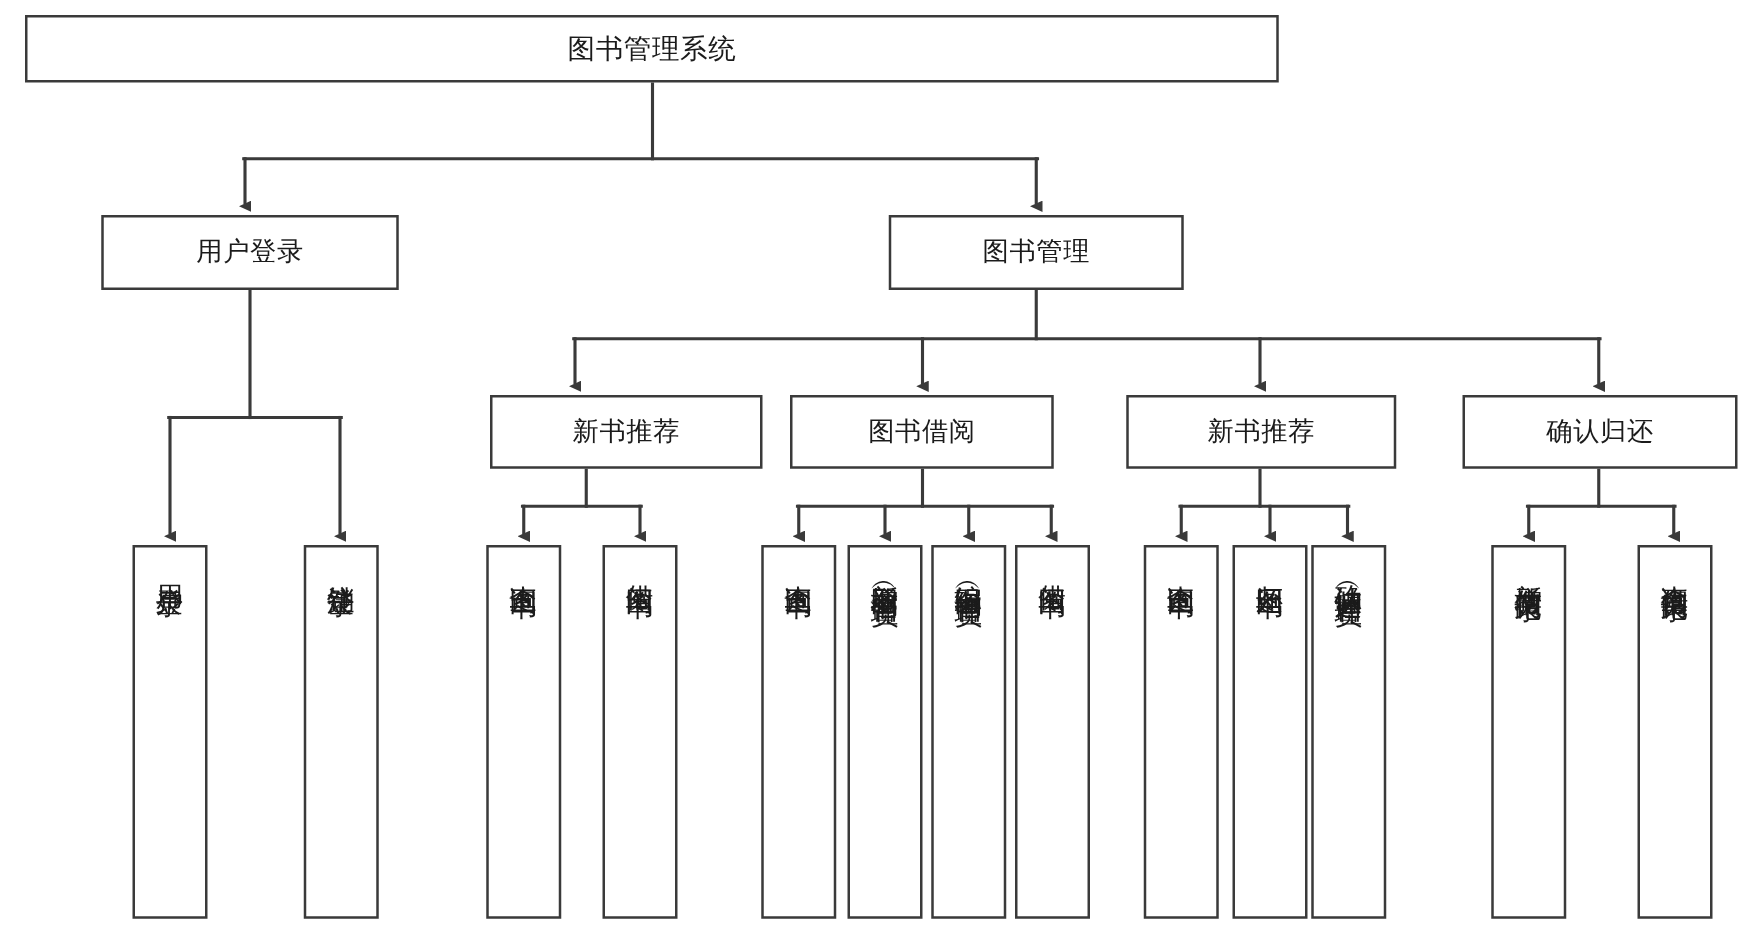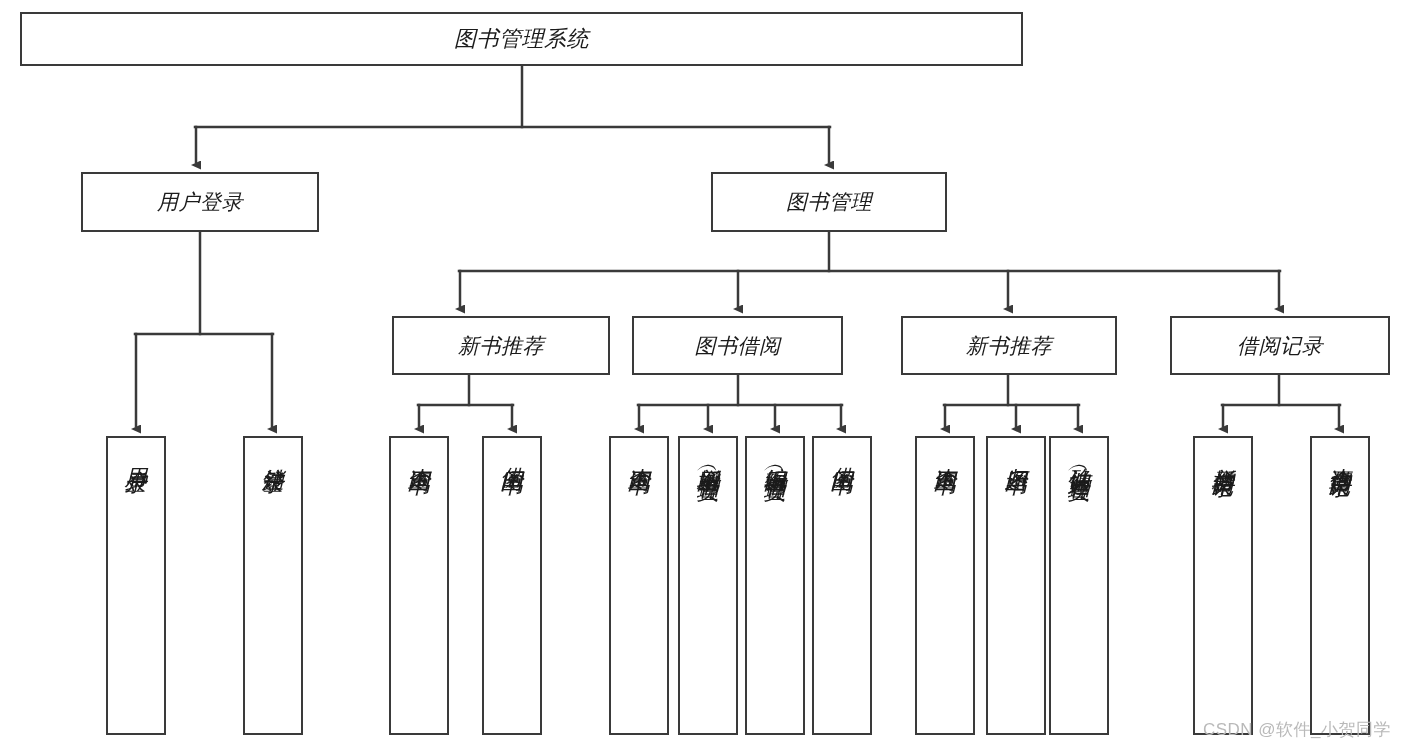--- a/index.html
+++ b/index.html
@@ -32,21 +32,20 @@
     display: flex;
     align-items: center;
     justify-content: center;
     color: #1b1b1b;
   }
   .node-label {
     display: block;
     text-align: center;
     line-height: 1.12;
     white-space: nowrap;
-    font-style: italic;
   }
   .node.horizontal .node-label {
     font-size: 21px;
     letter-spacing: 0.5px;
   }
   .node.vertical {
     align-items: flex-start;
     justify-content: center;
     padding-top: 12px;
   }
@@ -141,21 +140,21 @@
   <div class="node horizontal" style="left:360px; top:316px; width:218px; height:59px;margin-left:32px;">
     <span class="node-label">新书推荐</span>
   </div>
   <div class="node horizontal" style="left:632px; top:316px; width:211px; height:59px;justify-content:center;">
     <span class="node-label">图书借阅</span>
   </div>
   <div class="node horizontal" style="left:901px; top:316px; width:216px; height:59px;">
     <span class="node-label">新书推荐</span>
   </div>
   <div class="node horizontal" style="left:1170px; top:316px; width:220px; height:59px;">
-    <span class="node-label">借阅记录</span>
+    <span class="node-label">确认归还</span>
   </div>
 
   <div class="node vertical" style="left:106px; top:436px; width:60px; height:299px;">
     <span class="node-label">用户登录</span>
   </div>
   <div class="node vertical" style="left:243px; top:436px; width:60px; height:299px;">
     <span class="node-label">注销登录</span>
   </div>
 
   <div class="node vertical" style="left:389px; top:436px; width:60px; height:299px;">
@@ -188,15 +187,14 @@
     <span class="node-label">确认归还（管理员）</span>
   </div>
 
   <div class="node vertical" style="left:1193px; top:436px; width:60px; height:299px;">
     <span class="node-label">新增借阅记录</span>
   </div>
   <div class="node vertical" style="left:1310px; top:436px; width:60px; height:299px;">
     <span class="node-label">查询借阅记录</span>
   </div>
 
-  <div id="watermark">CSDN @软件_小贺同学</div>
 
 </div>
 
 </body></html>

